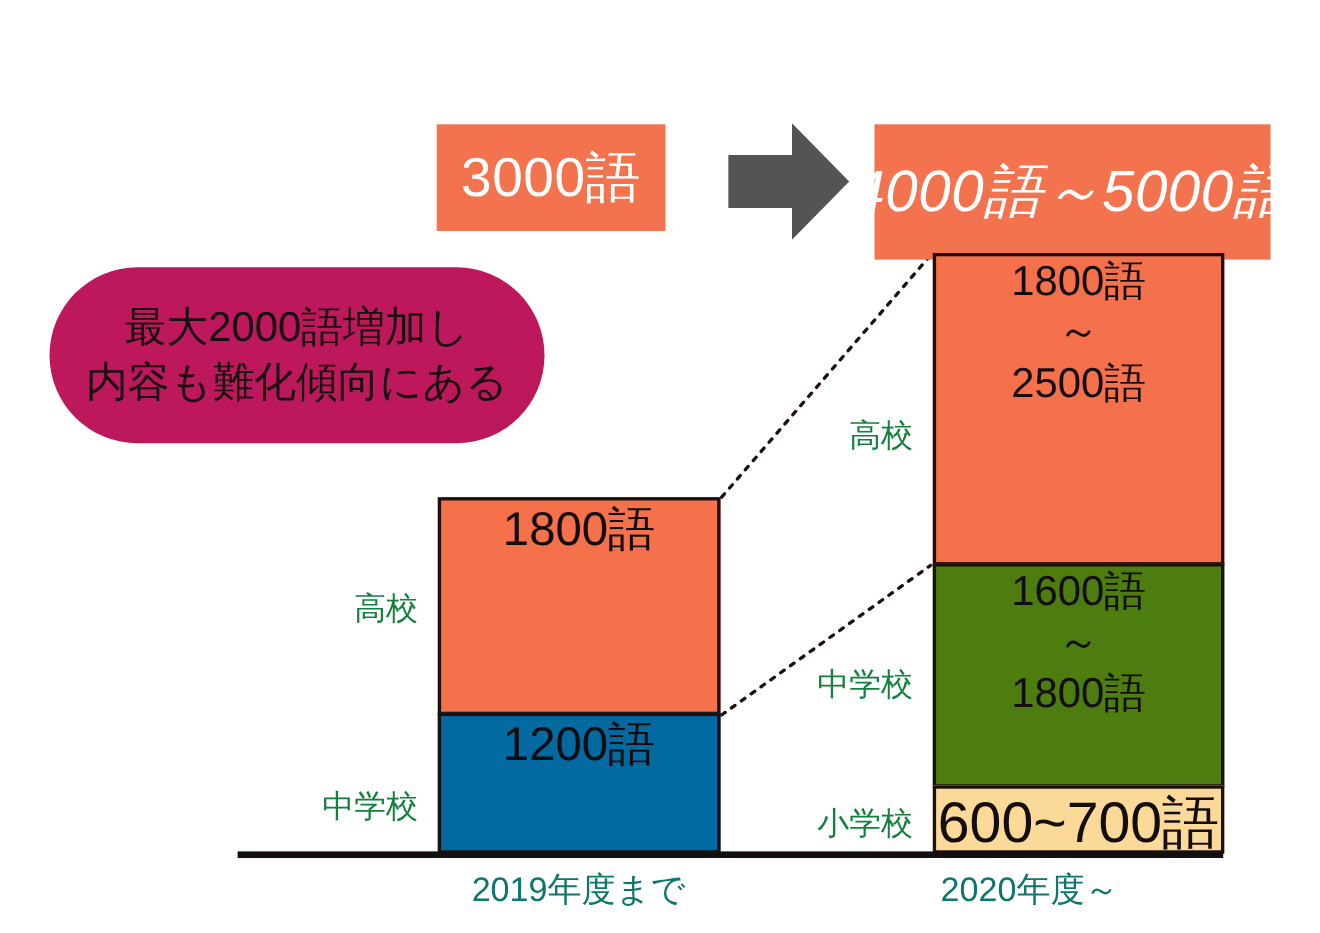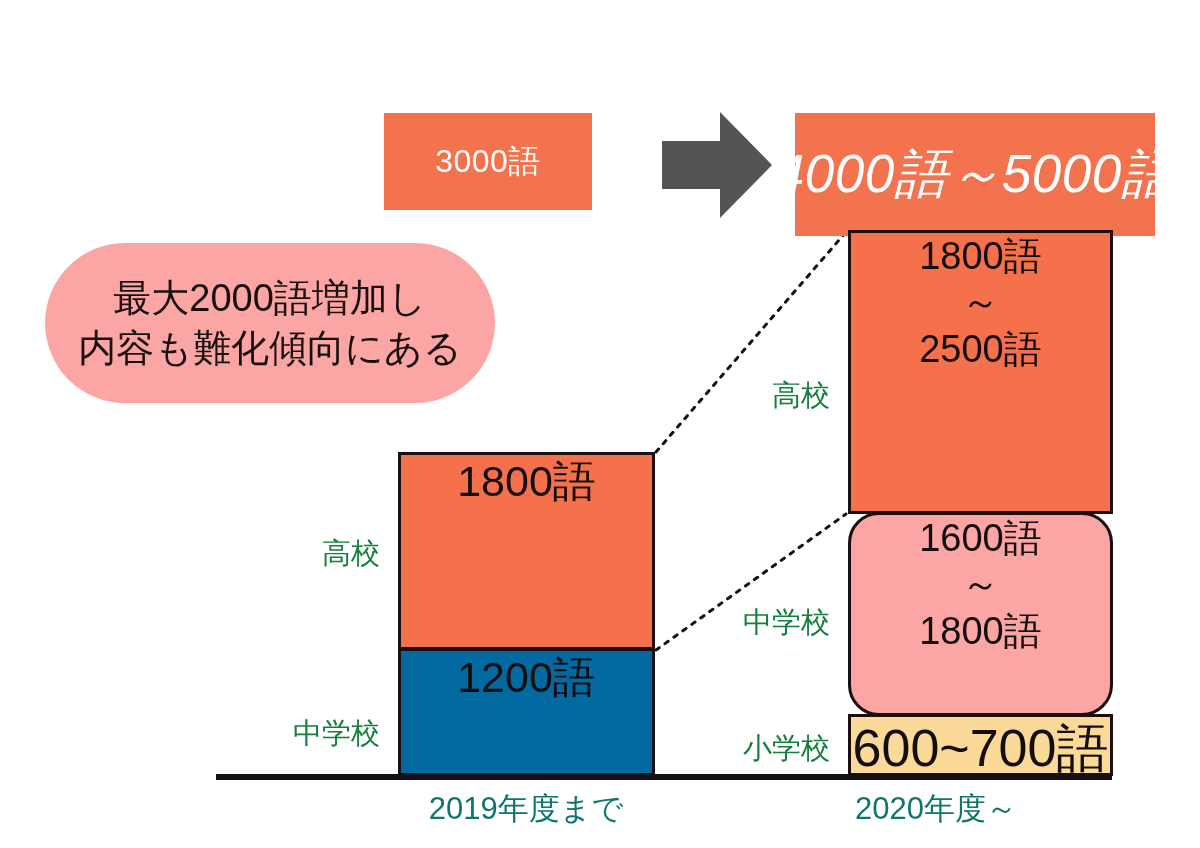--- a/index.html
+++ b/index.html
@@ -24,25 +24,25 @@
     position: absolute;
     background: #F2734E;
     color: #ffffff;
     display: flex;
     align-items: center;
     justify-content: center;
     letter-spacing: 0.5px;
     white-space: nowrap;
   }
   #banner-before {
-    left: 384px;
+    left: 397px;
     top: 113px;
     width: 208px;
     height: 97px;
-    font-size: 32px;
+    font-size: 50px;
   }
   #banner-after {
     left: 795px;
     top: 113px;
     width: 360px;
     height: 123px;
     font-size: 53px;
     font-style: italic;
   }
 
@@ -58,21 +58,21 @@
   
   #callout {
     position: alias;
   }
   #callout {
     position: absolute;
     left: 45px;
     top: 243px;
     width: 450px;
     height: 160px;
-    background: #fca5a5;
+    background: #be185d;
     border-radius: 80px;
     display: flex;
     flex-direction: column;
     align-items: center;
     justify-content: center;
     line-height: 1.32;
   }
   #callout .cl-line {
     font-size: 38px;
     color: #17100f;
@@ -122,23 +122,22 @@
 
   
   #right-col { left: 848px; top: 230px; width: 265px; height: 546px; }
   #seg-right-high {
     left: 0; top: 0; width: 265px; height: 284px;
     background: #F4714C;
     font-size: 38px;
   }
   #seg-right-junior {
     left: 0; top: 282px; width: 265px; height: 204px;
-    background: #fca5a5;
+    background: #4d7c0f;
     font-size: 38px;
-    border-radius: 31px;
   }
   #seg-right-elem {
     left: 0; top: 484px; width: 265px; height: 62px;
     background: #FBD998;
     font-size: 52px;
   }
 
   
   .cat-label {
     position: absolute;

